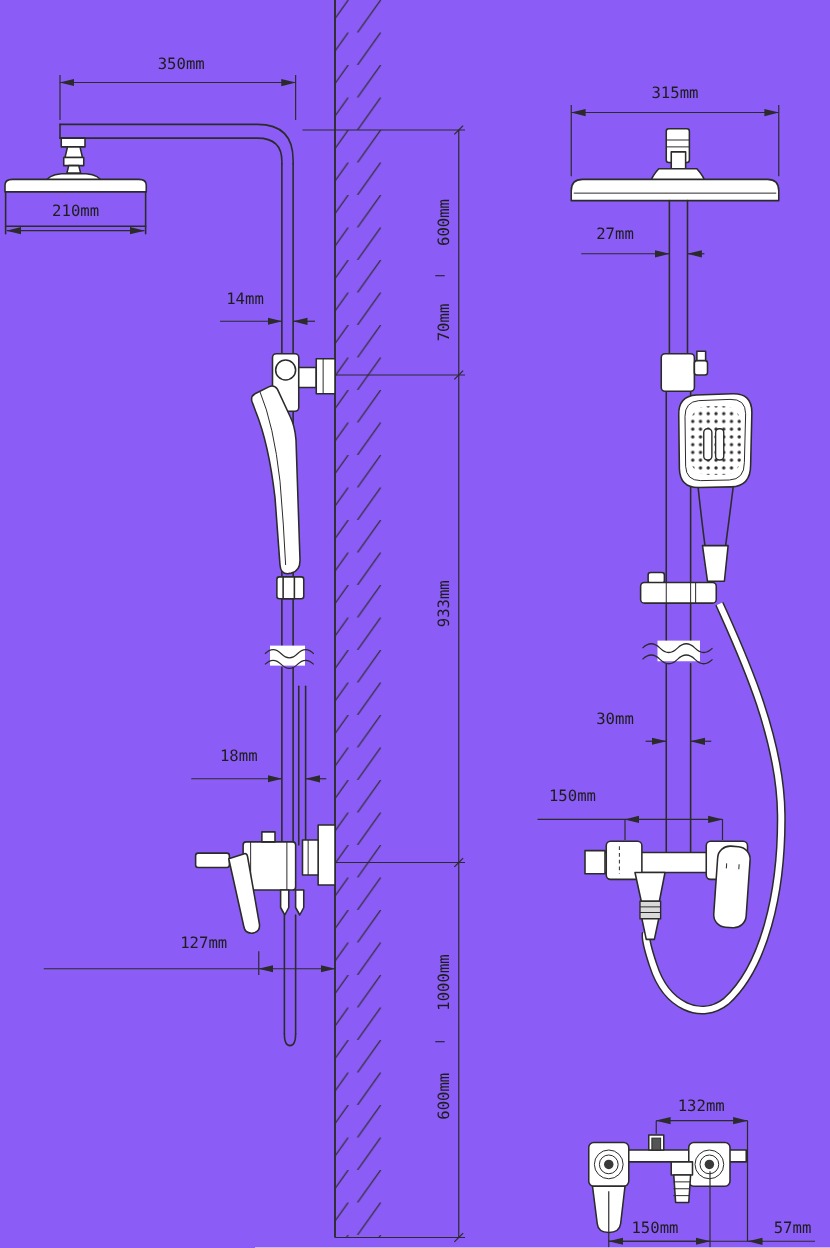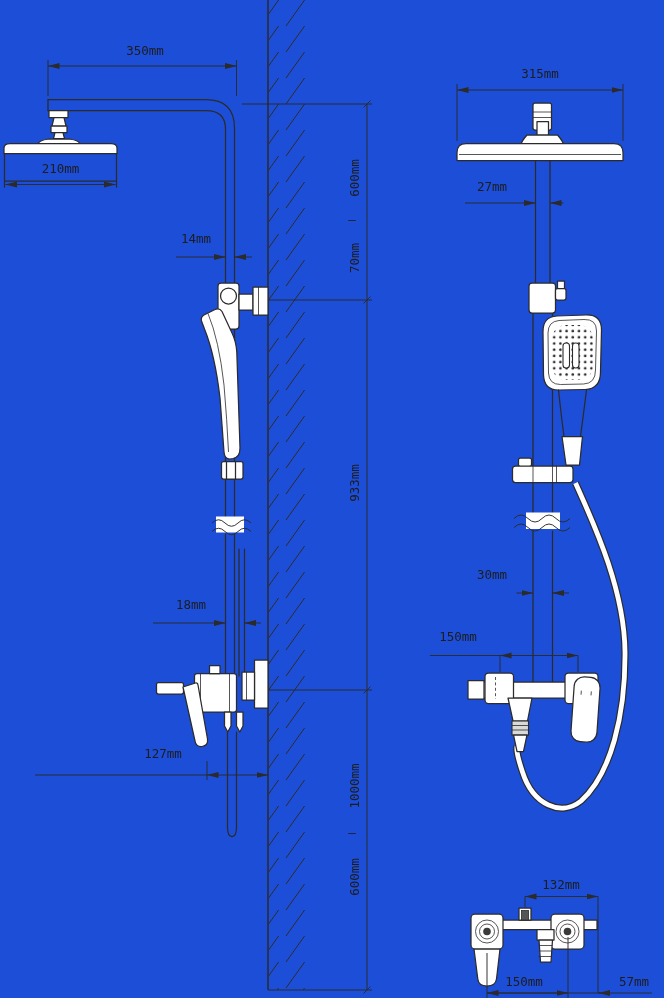--- a/index.html
+++ b/index.html
@@ -1,16 +1,16 @@
 <!DOCTYPE html>
 <html><head>
 <meta charset="utf-8">
 <style>
   html,body{margin:0;padding:0;background:#fff;}
-  .page{position:relative;width:664px;height:998px;background:#1d4ed8;overflow:hidden;
+  .page{position:relative;width:664px;height:998px;background:#8b5cf6;overflow:hidden;
         font-family:"DejaVu Sans Mono", monospace;}
   svg{display:block;}
   .ln  { stroke:#2b2b2b; stroke-width:1.25; fill:none; stroke-linecap:round; stroke-linejoin:round; }
   .fw  { fill:#ffffff; stroke:#2b2b2b; stroke-width:1.25; stroke-linejoin:round; }
   .thin{ stroke:#2b2b2b; stroke-width:0.8; fill:none; }
   .dim { stroke:#2b2b2b; stroke-width:0.95; fill:none; }
   .dtx { font:12.5px "DejaVu Sans Mono", monospace; fill:#1d1d1d; }
   .anchor-mid{ text-anchor:middle; }
   .wallline{ stroke:#2b2b2b; stroke-width:1.5; }
   .darkfill{ fill:#555; stroke:#2b2b2b; stroke-width:0.8; }

